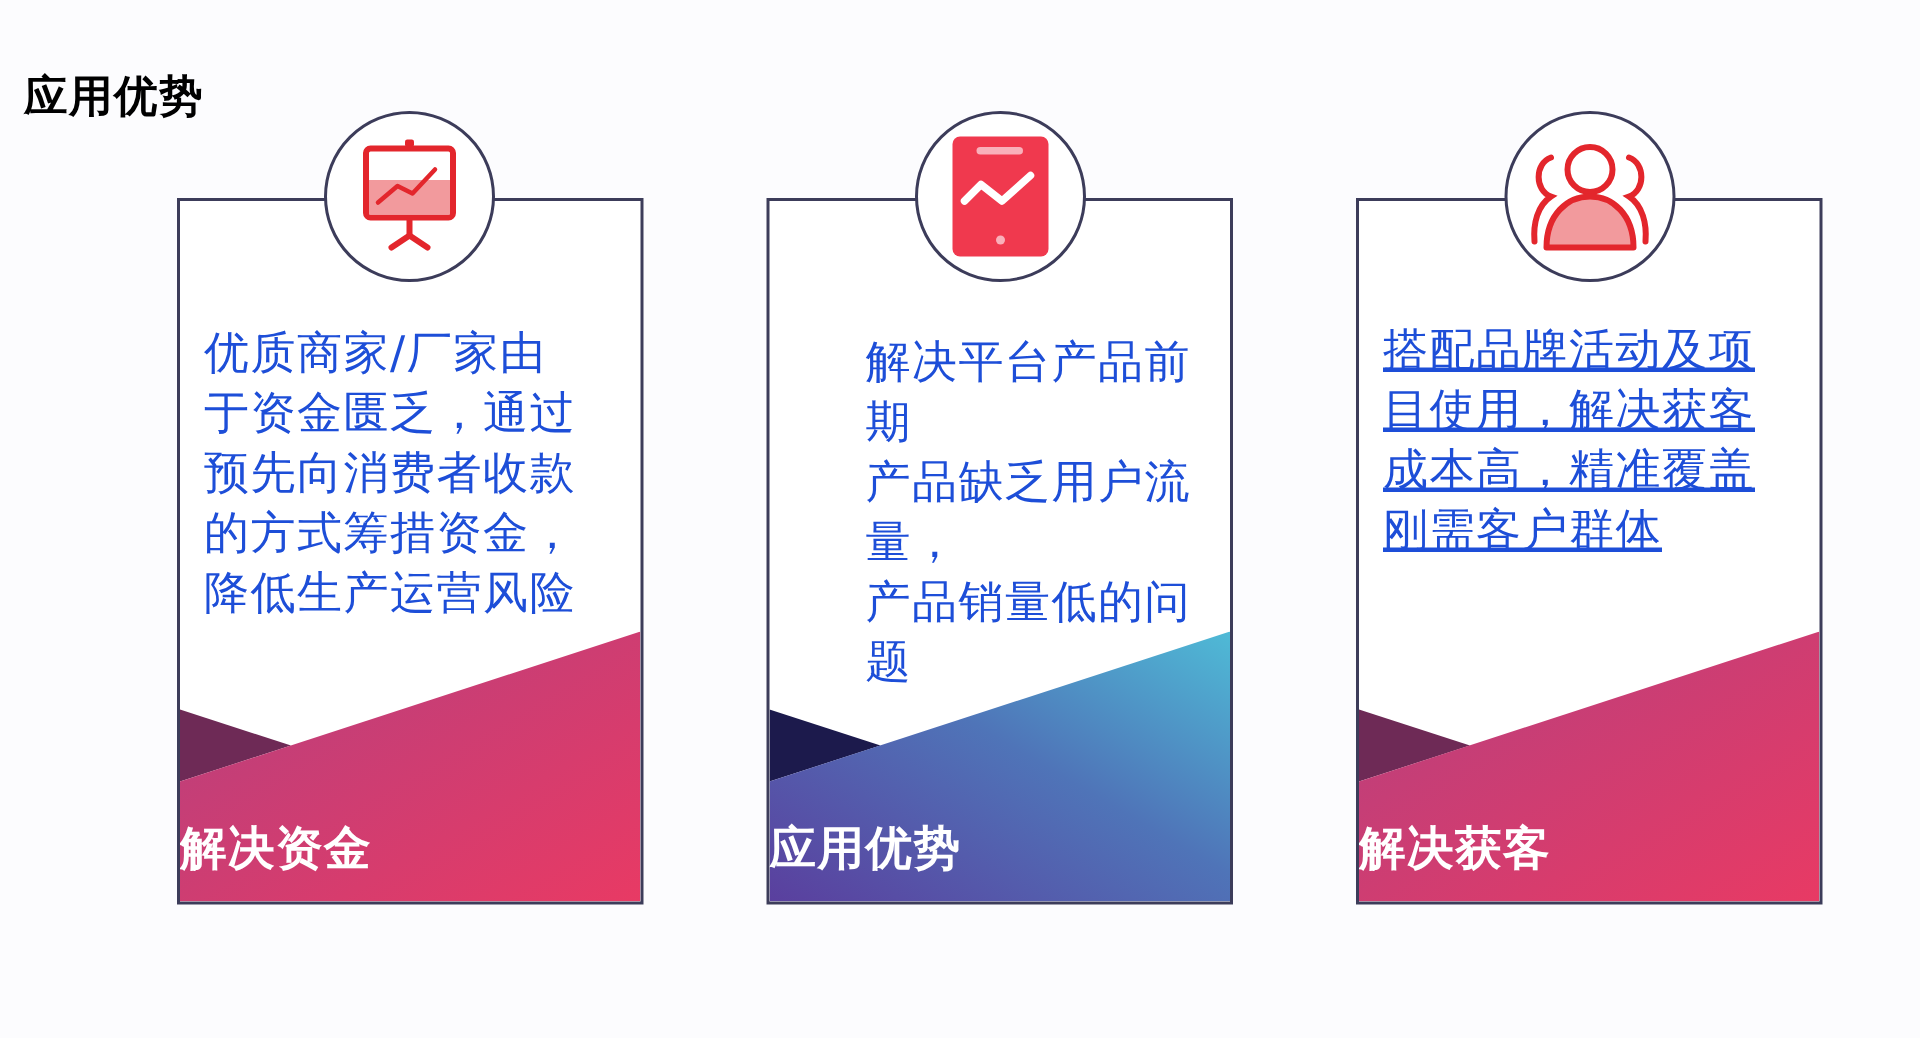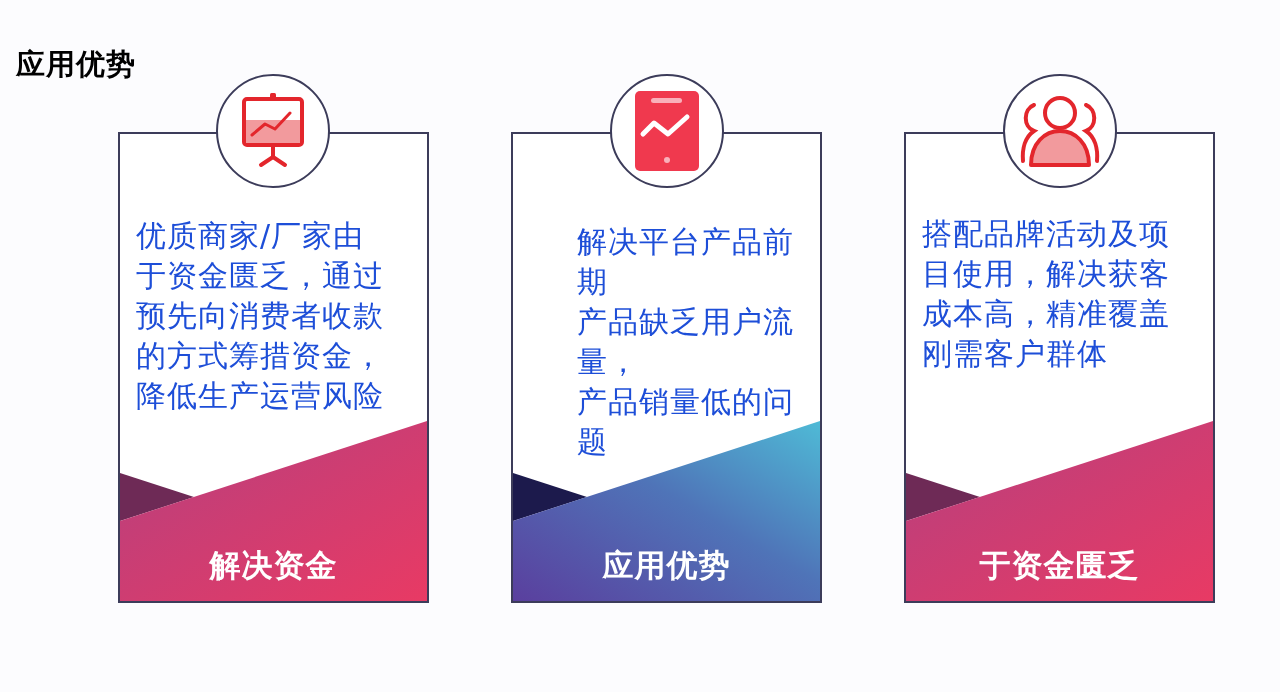--- a/index.html
+++ b/index.html
@@ -44,35 +44,35 @@
     left: 16px;
     right: 14px;
     font-size: 30px;
     line-height: 40px;
     color: #1d4ed8;
     letter-spacing: 1px;
     white-space: pre-line;
   }
   .card-1 .card-text { top: 82px; }
   .card-2 .card-text { top: 88px; margin-left: 48px; }
-  .card-3 .card-text { top: 80px; }
+  .card-3 .card-text { top: 80px; text-decoration: underline; }
 
   .card-footer-svg {
     position: absolute;
     left: 0;
     bottom: 0;
     width: 307px;
     height: 180px;
   }
   .card-label {
     position: absolute;
     left: 0;
     right: 0;
     bottom: 14px;
-    text-align: center;
+    text-align: left;
     font-size: 31px;
     font-weight: bold;
     color: #ffffff;
     letter-spacing: 1px;
   }
   .icon-circle {
     position: absolute;
     top: 74px;
     width: 114px;
     height: 114px;
@@ -139,21 +139,21 @@
   <svg class="card-footer-svg" viewBox="0 0 307 180" preserveAspectRatio="none">
     <defs>
       <linearGradient id="pinkGrad3" x1="0" y1="0" x2="1" y2="1">
         <stop offset="0" stop-color="#b5407f"></stop>
         <stop offset="1" stop-color="#e83a64"></stop>
       </linearGradient>
     </defs>
     <polygon points="0,52 74,76 0,100" fill="#6e2a56"></polygon>
     <polygon points="0,100 307,0 307,180 0,180" fill="url(#pinkGrad3)"></polygon>
   </svg>
-  <div class="card-label">于资金匮乏</div>
+  <div class="card-label">解决获客</div>
 </div>
 
 <div class="icon-circle circle-1">
   <svg width="80" height="80" viewBox="0 0 80 80">
     <rect x="37" y="2" width="6" height="5" rx="1.5" fill="#e3262c"></rect>
     <rect x="11" y="8" width="58" height="46" rx="3" fill="#ffffff" stroke="#e3262c" stroke-width="4"></rect>
     <rect x="13" y="29" width="54" height="23" fill="#f29a9d"></rect>
     <polyline points="19,44 32,33 42,38 57,22" fill="none" stroke="#e3262c" stroke-width="3" stroke-linecap="round" stroke-linejoin="round"></polyline>
     <line x1="40" y1="54" x2="40" y2="66" stroke="#e3262c" stroke-width="4"></line>
     <line x1="40" y1="66" x2="28" y2="74" stroke="#e3262c" stroke-width="4" stroke-linecap="round"></line>

